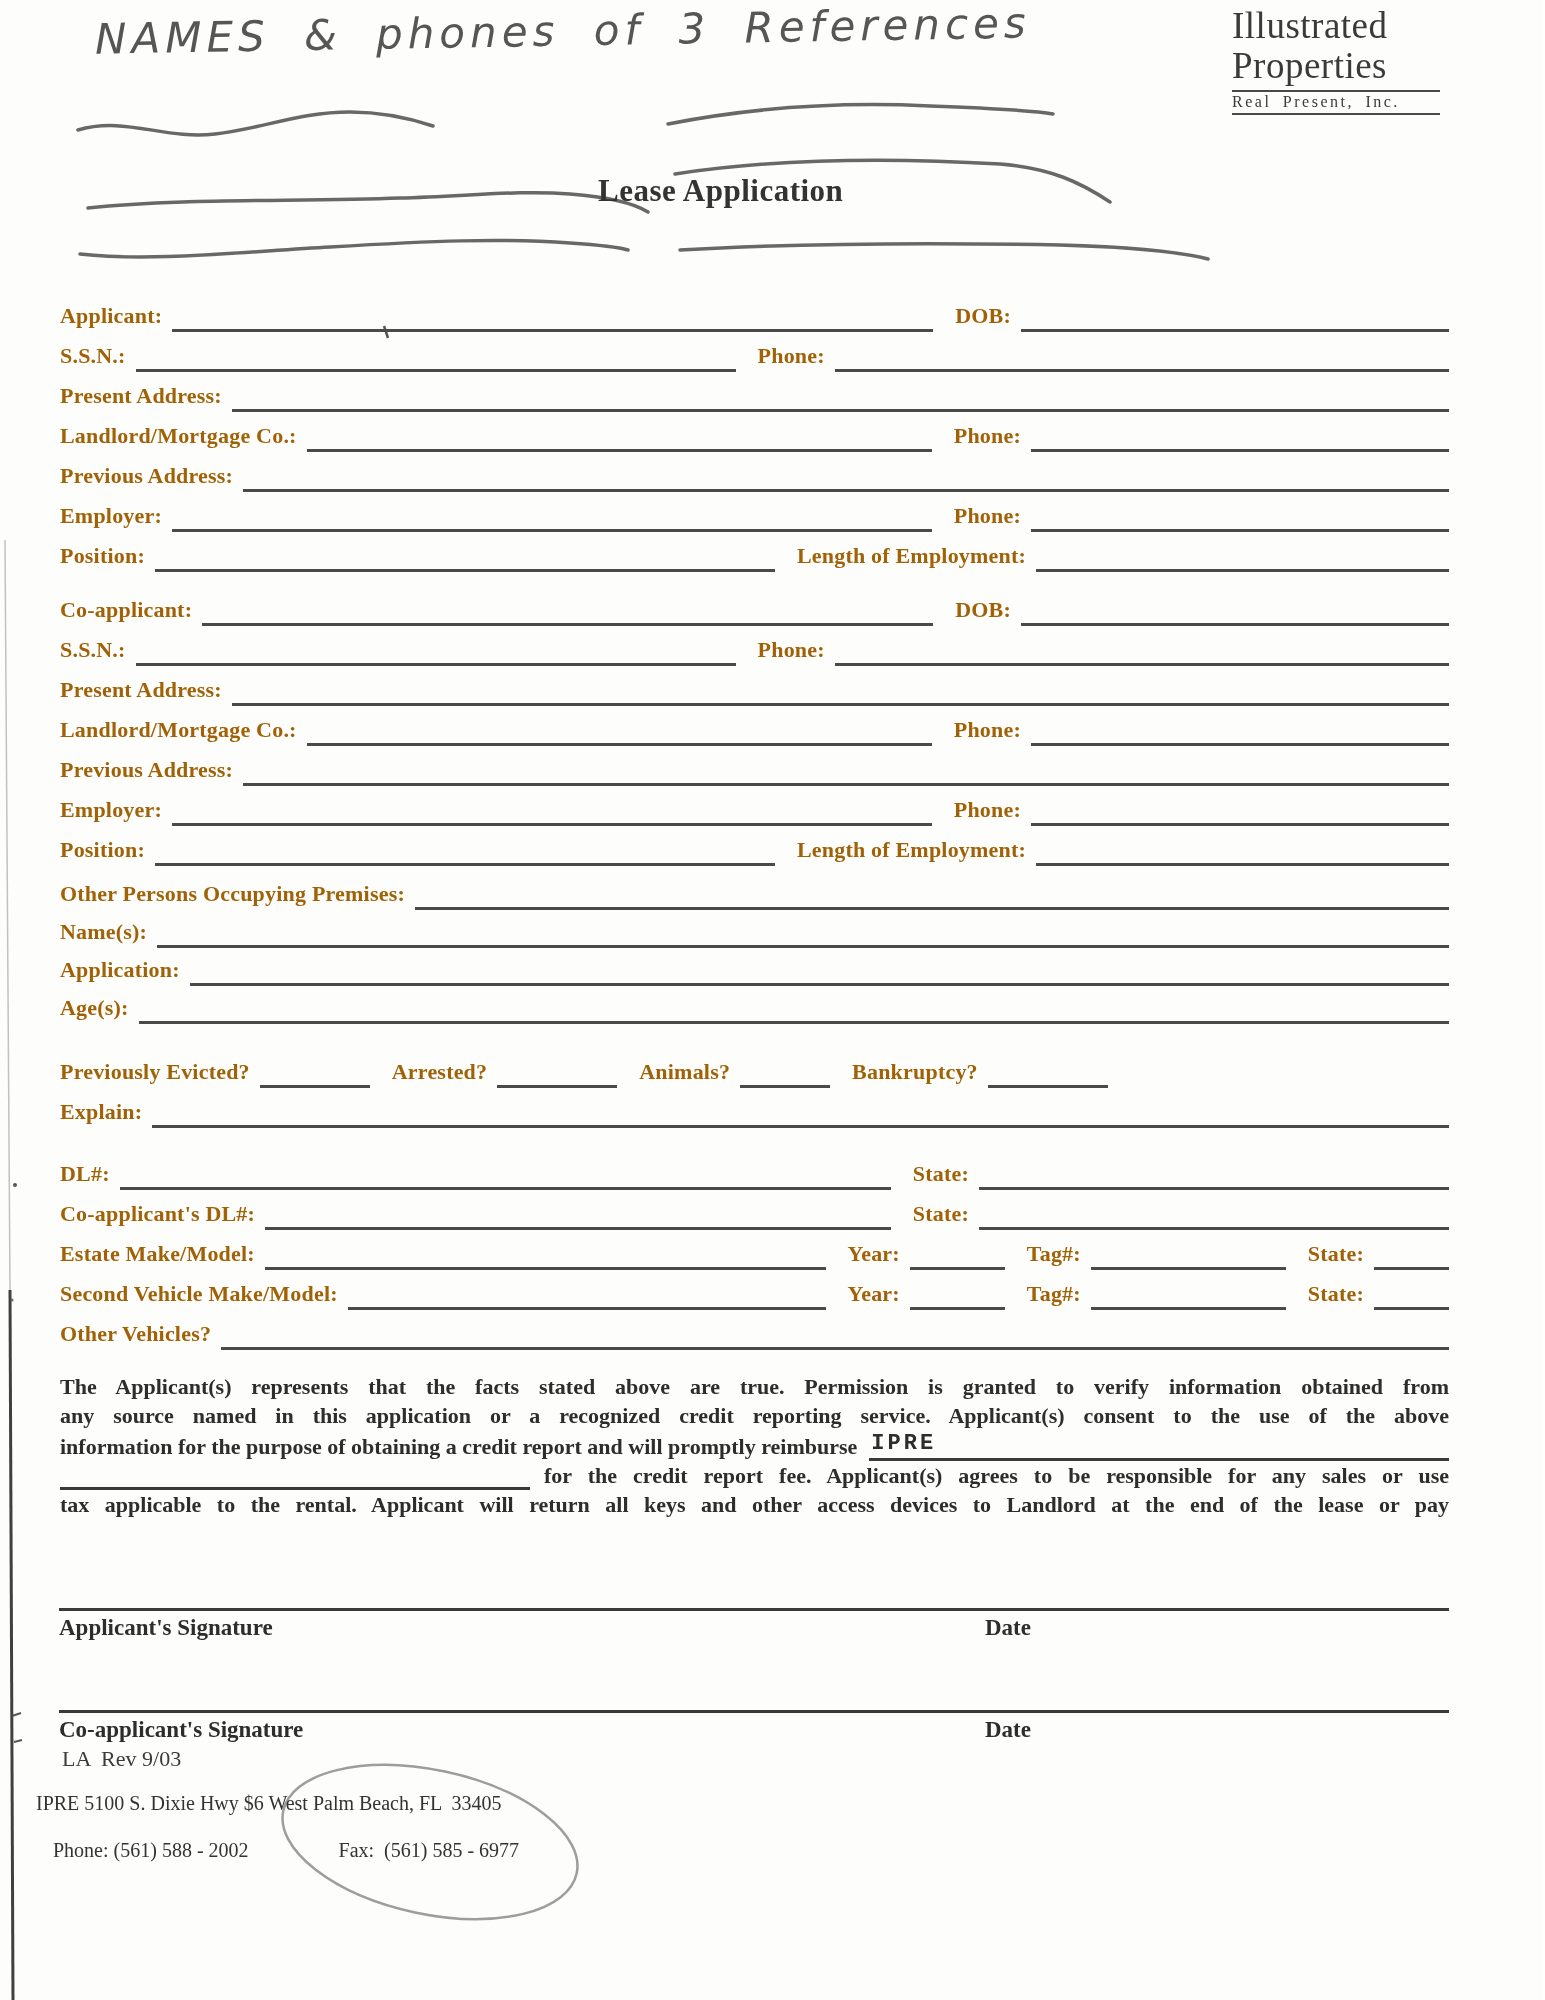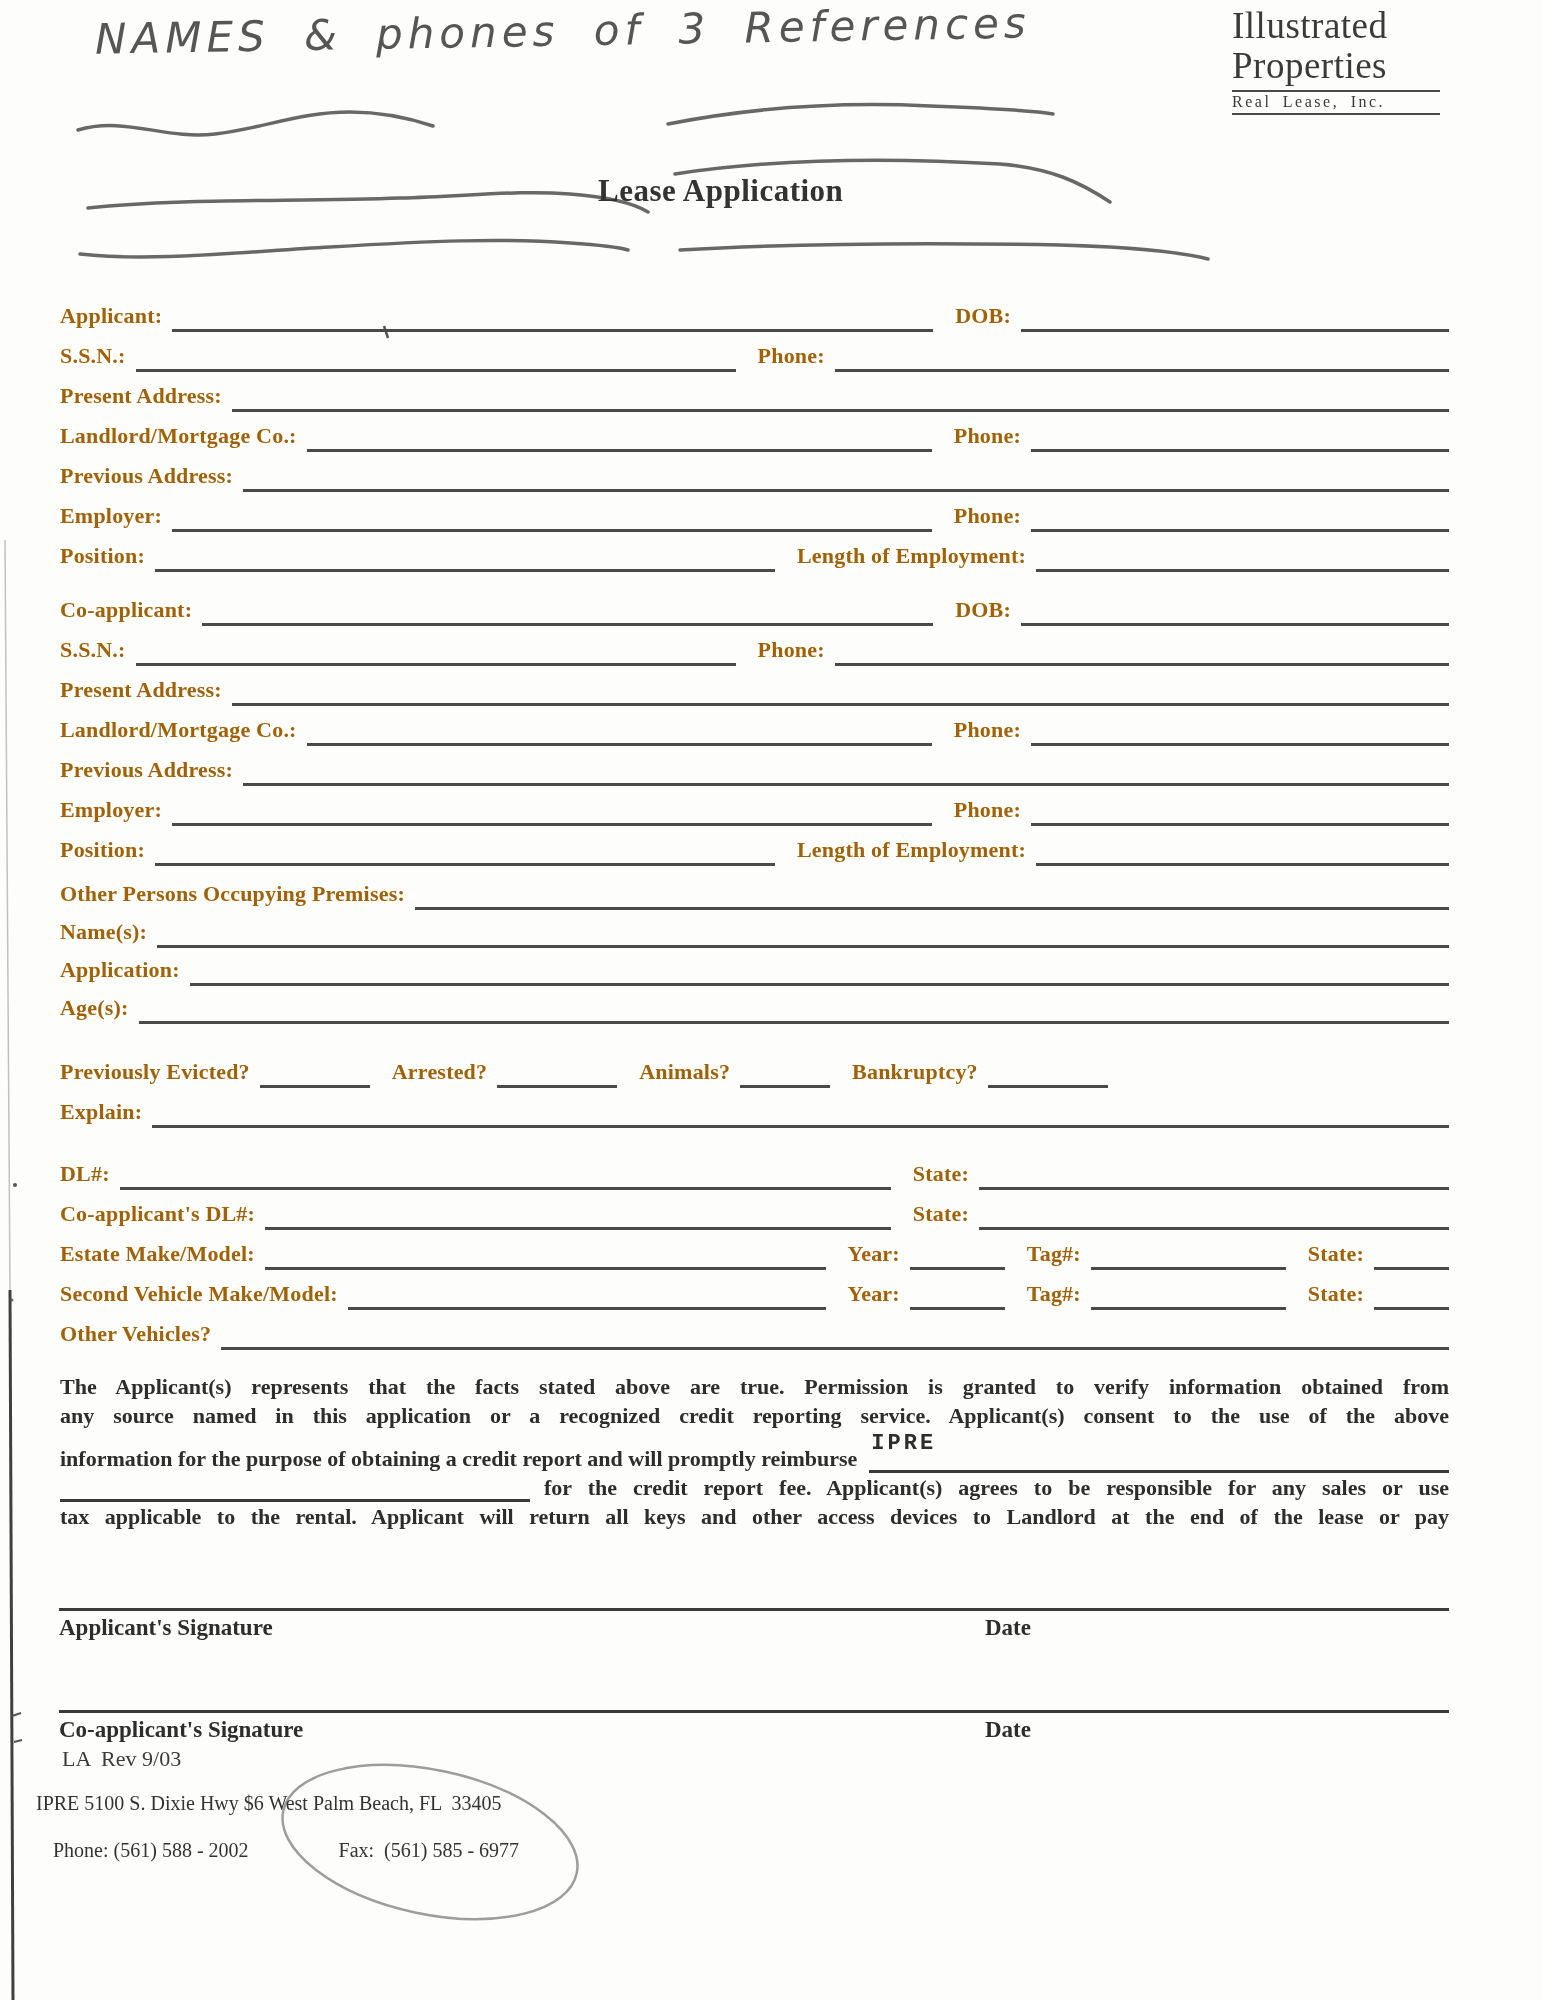--- a/index.html
+++ b/index.html
@@ -36,21 +36,21 @@
   .w470{width:470px}.w600{width:600px}.w620{width:620px}
 
   
   .para{position:absolute;left:60px;right:93px;top:1372px;font-weight:bold;
     font-size:22px;line-height:29px;color:#2d2d2d;}
   .pline{min-height:29px;}
   .j{text-align:justify;text-align-last:justify;}
   .flexline{display:flex;align-items:flex-end;}
   .flexline .txt{white-space:nowrap;}
   .typed{font-family:"Liberation Mono",monospace;font-weight:bold;font-size:22px;
-    letter-spacing:3px;margin-left:12px;padding:0 6px 12px 2px;height:28px;line-height:28px;
+    letter-spacing:3px;margin-left:12px;padding:0 6px 0 2px;height:28px;line-height:28px;
     border-bottom:3px solid #3a3a3a;}
   .pu{border-bottom:3px solid #3a3a3a;height:24px;}
   .pu.fill{flex:1;}
   .pu.lead{width:470px;margin-right:14px;}
   .l4{flex:1;text-align:justify;text-align-last:justify;}
 
   
   .sig{position:absolute;left:59px;width:1390px;}
   .sigline{border-top:3px solid #3a3a3a;}
   .sigrow{position:relative;height:32px;margin-top:4px;}
@@ -88,21 +88,21 @@
     <circle cx="12" cy="1300" r="1.5" fill="#666"></circle>
     <path d="M12,1716 l9,-3" stroke="#555" stroke-width="2" fill="none"></path>
     <path d="M14,1742 l8,-2" stroke="#555" stroke-width="2" fill="none"></path>
   </svg>
 
   <div class="handwrite">NAMES &amp; phones of 3 References</div>
 
   <div class="logo">
     <div class="name">Illustrated</div>
     <div class="name">Properties</div>
-    <div class="sub">Real Lease, Inc.</div>
+    <div class="sub">Real Present, Inc.</div>
   </div>
 
   <div class="title">Lease Application</div>
 
   <div class="sec" style="top:292px">
     <div class="row">
       <span class="lbl">Applicant:</span>
       <span class="u fill"></span>
       <span class="lbl ml">DOB:</span>
       <span class="u w428"></span>

